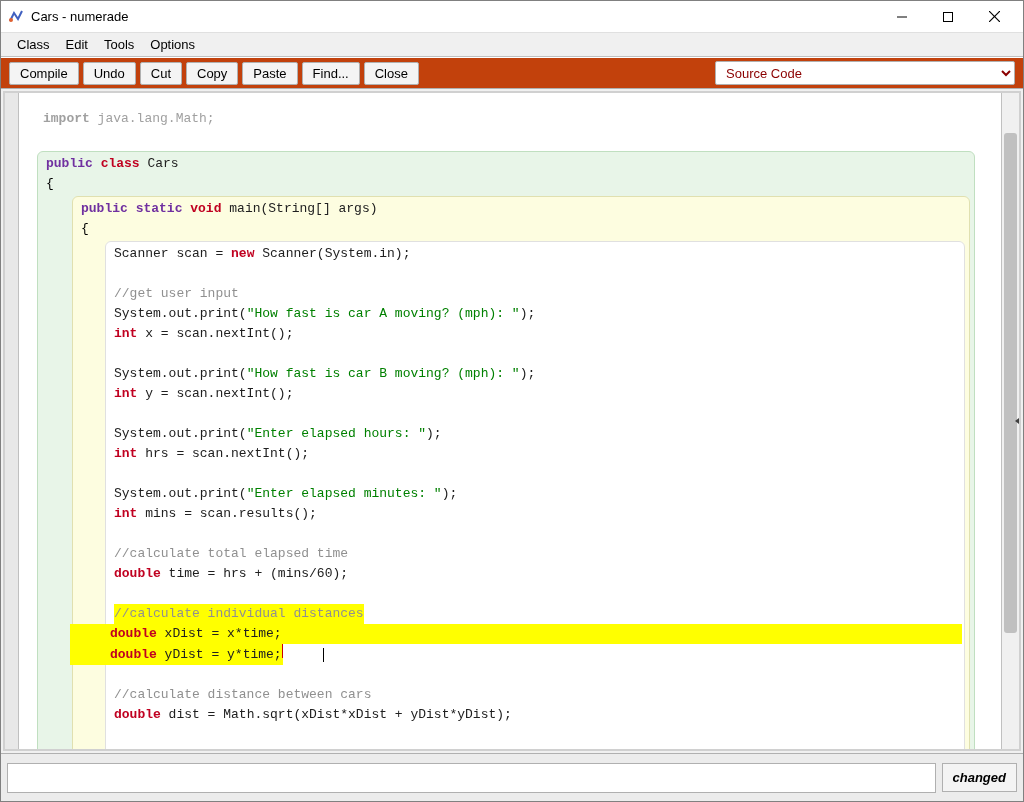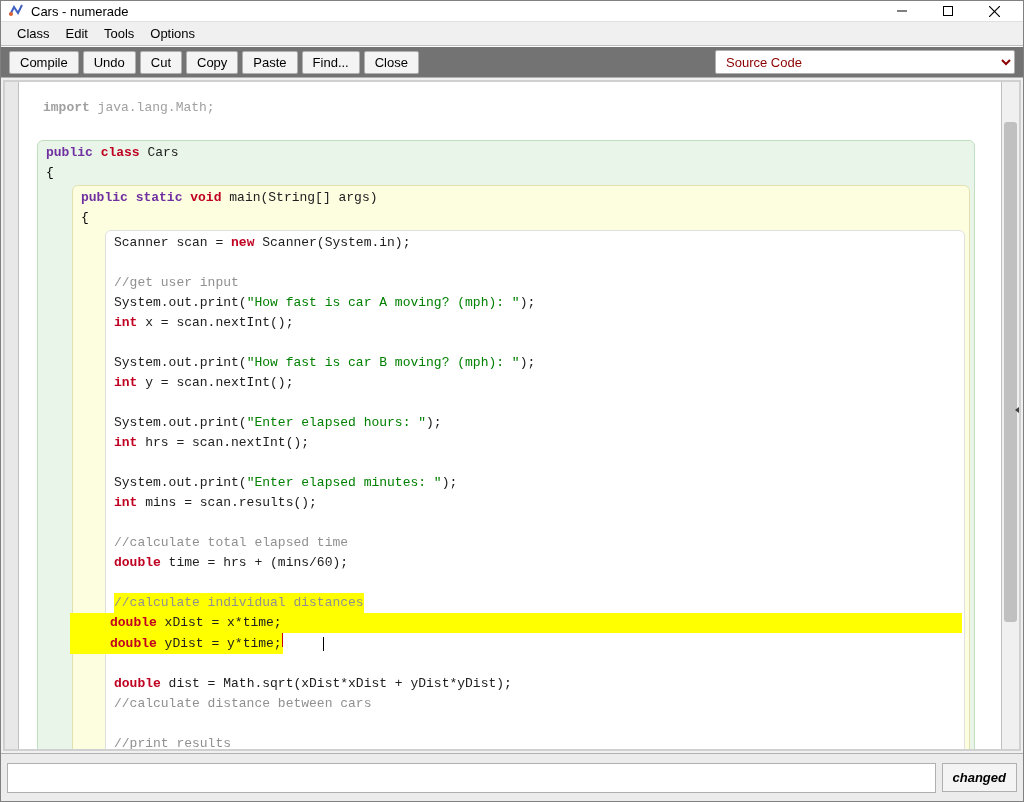--- a/index.html
+++ b/index.html
@@ -13,21 +13,21 @@
 }
 .window {
   width: 1024px;
   height: 802px;
   background: #f0f0f0;
   border: 1px solid #808080;
   display: flex;
   flex-direction: column;
 }
 .titlebar {
-  height: 21px;
+  height: 32px;
   background: #ffffff;
   display: flex;
   align-items: center;
   padding: 0 6px;
   border-bottom: 1px solid #e0e0e0;
 }
 .titlebar .app-icon {
   width: 18px; height: 18px;
   margin-right: 6px;
   display: flex; align-items: center; justify-content: center;
@@ -53,21 +53,21 @@
   padding: 0 8px;
   border-bottom: 1px solid #c0c0c0;
   font-size: 13px;
 }
 .menubar .menu-item {
   padding: 2px 8px;
   cursor: default;
 }
 .toolbar {
   height: 32px;
-  background: #737373;
+  background: #c2410c;
   border-top: 1px solid #ffffff;
   border-bottom: 1px solid #b0b0b0;
   display: flex;
   align-items: center;
   padding: 0 8px;
   gap: 4px;
   justify-content: center;
 }
 .tb-btn {
   background: #f4f4f4;
@@ -298,22 +298,22 @@
               <div class="code-line"><span class="ident">System.out.print(</span><span class="str-green">"Enter elapsed minutes: "</span><span class="ident">);</span></div>
               <div class="code-line"><span class="kw-red">int</span><span class="ident"> mins = scan.results();</span></div>
               <div class="code-line">&nbsp;</div>
               <div class="code-line"><span class="comment-gray">//calculate total elapsed time</span></div>
               <div class="code-line"><span class="kw-red">double</span><span class="ident"> time = hrs + (mins/60);</span></div>
               <div class="code-line">&nbsp;</div>
               <div class="code-line"><span class="highlight-block"><span class="comment-gray">//calculate individual distances</span></span></div>
               <div class="code-line highlight-wide"><span class="kw-red">double</span><span class="ident"> xDist = x*time;</span></div>
               <div class="code-line highlight-wide" style="display:inline-block"><span class="kw-red">double</span><span class="ident"> yDist = y*time;</span><span style="border-right:1px solid #c00;display:inline-block;height:14px"></span></div><span class="text-cursor"></span>
               <div class="code-line">&nbsp;</div>
+              <div class="code-line"><span class="comment-gray">//calculate distance between cars</span></div>
               <div class="code-line"><span class="kw-red">double</span><span class="ident"> dist = Math.sqrt(xDist*xDist + yDist*yDist);</span></div>
-              <div class="code-line"><span class="comment-gray">//calculate distance between cars</span></div>
               <div class="code-line">&nbsp;</div>
               <div class="code-line"><span class="comment-gray">//print results</span></div>
               <div class="code-line"><span class="ident">System.out.print(</span><span class="str-green">"The shortest distance between cars is "</span><span class="ident"> + dist + </span><span class="str-green">" miles."</span><span class="ident">);</span></div>
             </div>
           </div>
         </div>
       </div>
     </div>
 
     <div class="right-scroll">

